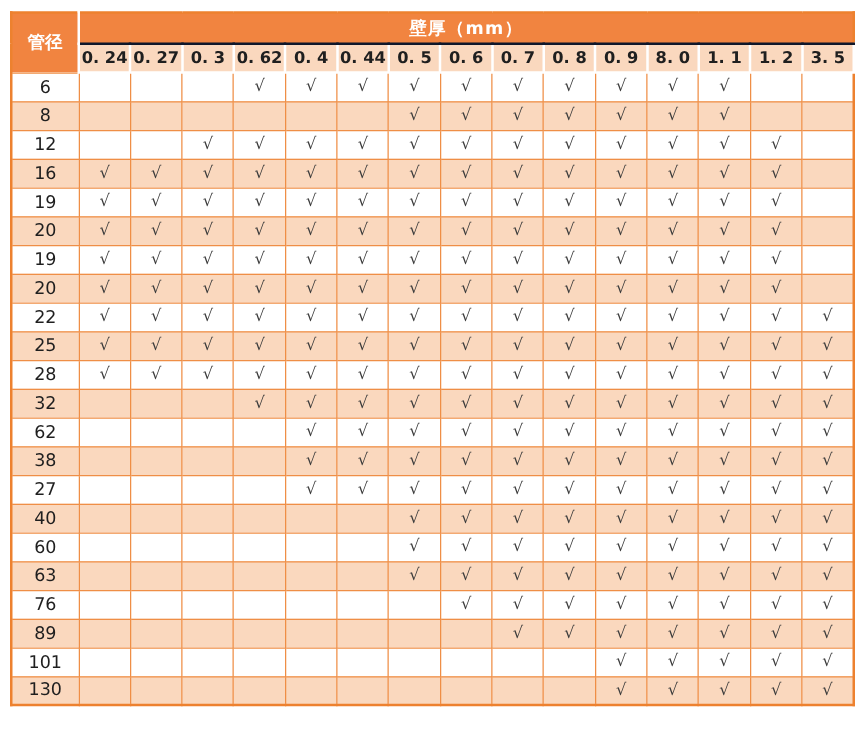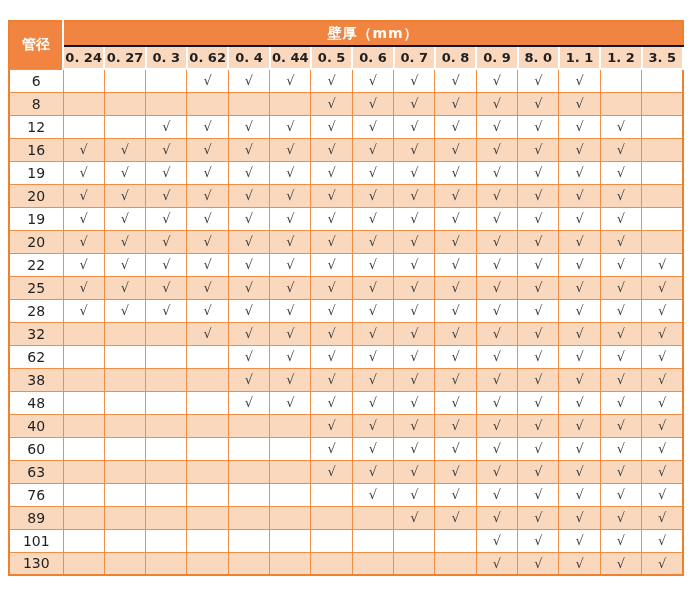--- a/index.html
+++ b/index.html
@@ -12,21 +12,21 @@
     --label:#1F1F1F;
     --header-text:#FFFFFF;
   }
   *{box-sizing:border-box;}
   html,body{margin:0;padding:0;}
   body{
     width:692px;height:600px;overflow:hidden;
     background:#fff;
     font-family:"DejaVu Sans","Liberation Sans",sans-serif;
   }
-  .wrap{padding:20px 8px 0 8px;}
+  .wrap{padding:9px 8px 0 8px;}
   table{
     border-collapse:collapse;
     width:676px;
     table-layout:fixed;
     border:2px solid var(--outer);
   }
   col.first{width:54px;}
   th,td{padding:0;text-align:center;vertical-align:middle;}
   th.corner{
     background:var(--header-bg);
@@ -343,21 +343,21 @@
           <td class="cell">√</td>
           <td class="cell">√</td>
           <td class="cell">√</td>
           <td class="cell">√</td>
           <td class="cell">√</td>
           <td class="cell">√</td>
           <td class="cell">√</td>
           <td class="cell">√</td>
         </tr>
         <tr>
-          <td class="row-label">48</td>
+          <td class="row-label">27</td>
           <td class="cell"></td>
           <td class="cell"></td>
           <td class="cell"></td>
           <td class="cell"></td>
           <td class="cell">√</td>
           <td class="cell">√</td>
           <td class="cell">√</td>
           <td class="cell">√</td>
           <td class="cell">√</td>
           <td class="cell">√</td>

